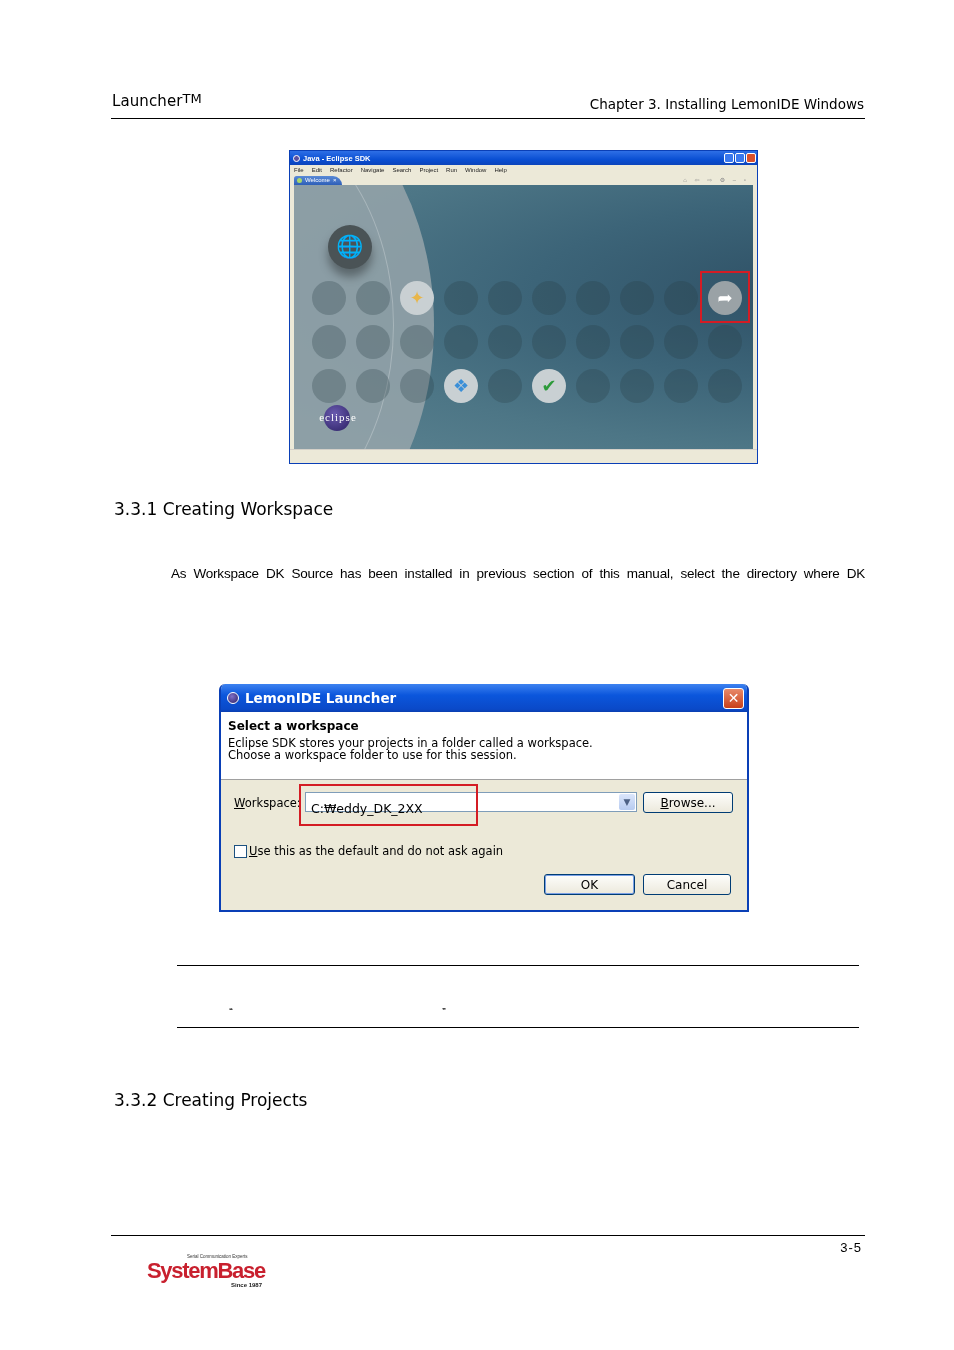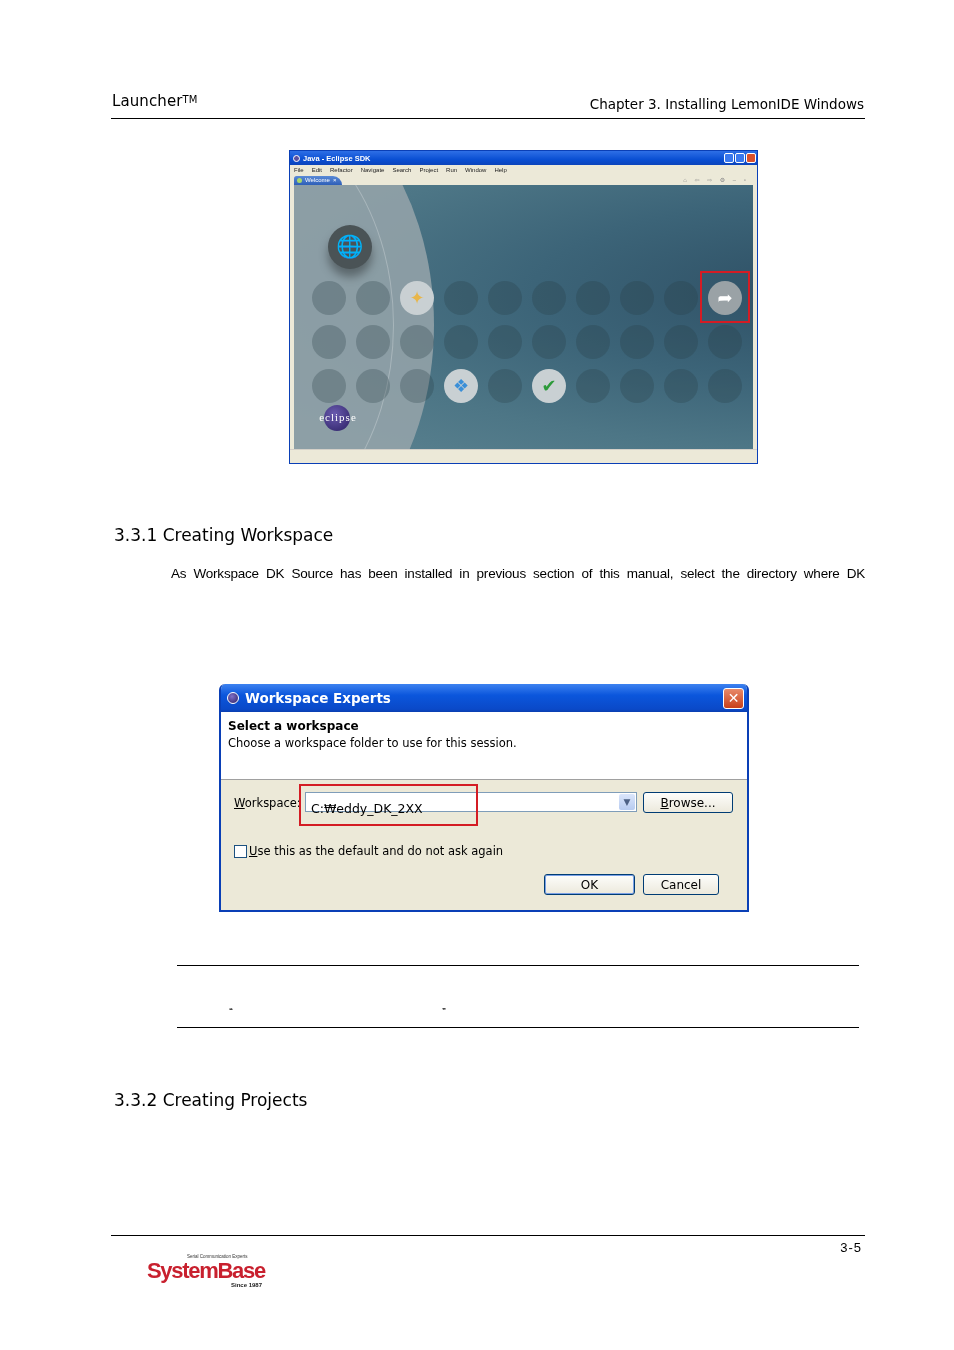--- a/index.html
+++ b/index.html
@@ -1,20 +1,20 @@
 <!DOCTYPE html>
 <html><head>
 <meta charset="utf-8">
 <style>
   * { box-sizing: border-box; margin: 0; padding: 0; }
   body { width: 954px; height: 1350px; background: #ffffff; position: relative; overflow: hidden; font-family: "Liberation Sans", sans-serif; color: #000; }
 
   
   .hdr-left { position: absolute; left: 112px; top: 92px; font-family: "DejaVu Sans", sans-serif; font-size: 15px; letter-spacing: 0.1px; }
-  .hdr-left sup { font-size: 10px; position: relative; top: -3px; vertical-align: baseline; }
+  .hdr-left sup { font-size: 13px; position: relative; top: -3px; vertical-align: baseline; }
   .hdr-right { position: absolute; right: 90px; top: 96px; font-family: "DejaVu Sans", sans-serif; font-size: 13.5px; }
   .hdr-rule { position: absolute; left: 111px; width: 754px; top: 118px; height: 1px; background: #000; }
 
   
   .ecl { position: absolute; left: 289px; top: 150px; width: 469px; height: 314px; border: 1px solid #0a3fb6; background: #ece9d8; overflow: hidden; }
   .ecl-title { height: 14px; background: linear-gradient(#2e6fe6, #0a4fd3 60%, #0c44bb); display: flex; align-items: center; padding-left: 3px; color: #fff; font-size: 7.5px; font-weight: bold; }
   .ecl-title .logo { width: 7px; height: 7px; border-radius: 50%; background: #5b4fa0; margin-right: 3px; border: 1px solid #fff; }
   .ecl-title .t { flex: 1; }
   .wbtn { width: 10px; height: 10px; margin-right: 1px; border: 1px solid #fff; border-radius: 2px; background: #3a78ee; }
   .wbtn.close { background: #d9502c; }
@@ -151,52 +151,53 @@
     <div class="ic migrate" style="left:414px;top:96px">➦</div>
     <div class="redbox" style="left:406px;top:86px;width:50px;height:52px"></div>
     <div class="eclipse-logo">
       <span class="ball"></span>
       <span class="txt">eclipse</span>
     </div>
   </div>
   <div class="ecl-status"></div>
 </div>
 
-<div class="h3" style="top:525px">3.3.1 Creating Workspace</div>
+<div class="h3" style="top:499px">3.3.1 Creating Workspace</div>
 <div class="para" style="top:560px">
   <span class="just">As Workspace DK Source has been installed in previous section of this manual, select the directory where DK</span>
 </div>
 
 <div class="dlg">
   <div class="dlg-title">
     <span class="logo"></span>
-    <span class="t">Workspace Experts</span>
+    <span class="t">LemonIDE Launcher</span>
     <span class="dlg-close">✕</span>
   </div>
   <div class="dlg-banner">
     <div class="b1">Select a workspace</div>
+    <div class="b2">Eclipse SDK stores your projects in a folder called a workspace.</div>
     <div class="b2">Choose a workspace folder to use for this session.</div>
   </div>
   <div class="dlg-body">
     <div class="ws-label"><u>W</u><span>orkspace:</span></div>
     <div class="ws-combo">
       <span class="v">C:₩eddy_DK_2XX</span>
       <span class="arrow">▼</span>
     </div>
     <div class="xpbtn" style="left:422px;top:12px;width:90px">
         <u>B</u>
         <span>rowse...</span>
       </div>
     <div class="chk">
       <span class="box"></span>
       <u>U</u>
         <span>se this as the default and do not ask again</span>
     </div>
     <div class="xpbtn def" style="left:323px;top:94px;width:91px">OK</div>
-    <div class="xpbtn" style="left:422px;top:94px;width:76px">Cancel</div>
+    <div class="xpbtn" style="left:422px;top:94px;width:88px">Cancel</div>
   </div>
 </div>
 <div class="redbox2"></div>
 
 <div class="note-rule" style="top:965px"></div>
 <span class="note-q" style="left:229px;top:1006px">“</span>
 <span class="note-q" style="left:442px;top:1006px">”</span>
 <div class="note-rule" style="top:1027px"></div>
 
 <div class="h3" style="top:1090px">3.3.2 Creating Projects</div>

